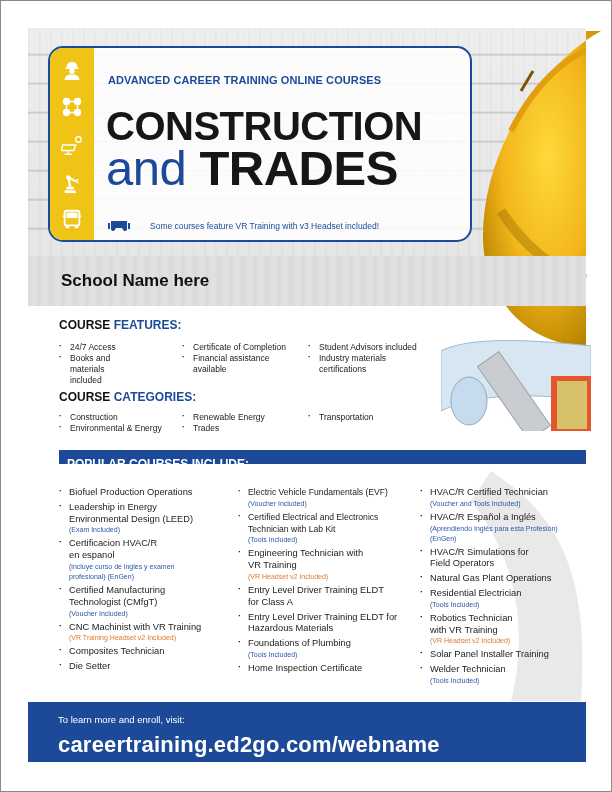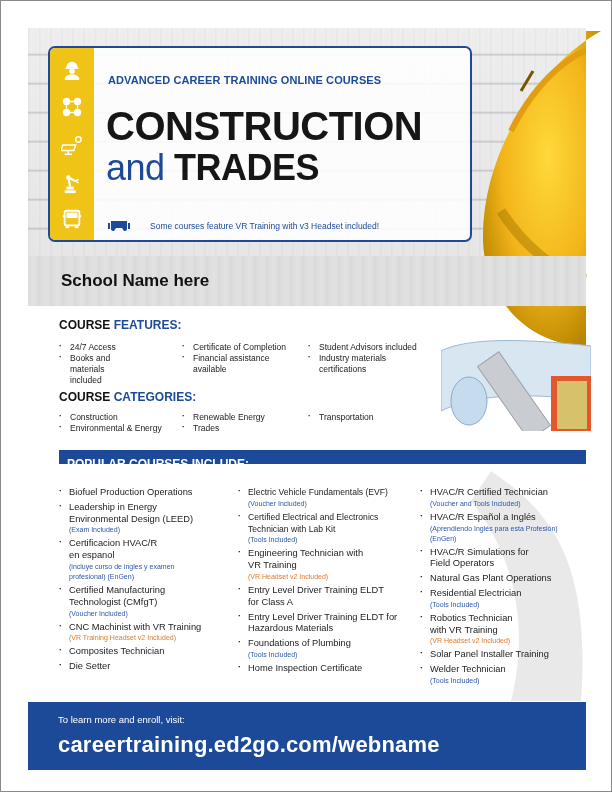--- a/index.html
+++ b/index.html
@@ -12,27 +12,27 @@
     background:
       repeating-linear-gradient(0deg, rgba(255,255,255,0) 0px, rgba(255,255,255,0) 26px, rgba(120,120,120,0.35) 27px, rgba(255,255,255,0) 29px),
       repeating-linear-gradient(90deg, rgba(200,200,200,0.25) 0px, rgba(255,255,255,0) 3px, rgba(230,230,230,0.3) 7px, rgba(255,255,255,0) 11px),
       linear-gradient(180deg, #efefef, #e6e6e6);
   }
   .band { position: absolute; left: 27px; top: 255px; width: 558px; height: 50px;
     background: repeating-linear-gradient(90deg, #dcdcdc 0px, #e2e2e2 6px, #d8d8d8 12px); }
   .school-name { position: absolute; left: 60px; top: 270px; font-size: 17px; font-weight: bold; color: #111; }
 
   
-  .card { position: absolute; left: 47px; top: 45px; width: 424px; height: 196px; border: 2px solid #1c4a99; border-radius: 7px; background: rgba(255,255,255,0.86); overflow: hidden; }
+  .card { position: absolute; left: 47px; top: 45px; width: 424px; height: 196px; border: 2px solid #1c4a99; border-radius: 15px; background: rgba(255,255,255,0.86); overflow: hidden; }
   .card-rail { position: absolute; left: 0; top: 0; width: 44px; height: 100%; background: #efc417; }
   .rail-icon { position: absolute; left: 9px; width: 26px; height: 26px; display: flex; align-items: center; justify-content: center; }
   .rail-icon svg { width: 22px; height: 22px; }
   .eyebrow { position: absolute; left: 58px; top: 26px; font-size: 11px; font-weight: bold; color: #1c4a99; letter-spacing: 0.1px; }
   .title1 { position: absolute; left: 56px; top: 56px; font-size: 40px; font-weight: bold; color: #161616; letter-spacing: -0.5px; line-height: 44px; }
-  .title2 { position: absolute; left: 56px; top: 98px; font-size: 36px; line-height: 44px; letter-spacing: -0.5px; }
+  .title2 { position: absolute; left: 56px; top: 98px; font-size: 49px; line-height: 44px; letter-spacing: -0.5px; }
   .title2 .and { color: #1c4a99; font-weight: normal; }
   .title2 .trades { color: #161616; font-weight: bold; }
   .vr-line { position: absolute; left: 58px; top: 172px; display: flex; align-items: center; gap: 20px; }
   .vr-line span { font-size: 8.5px; color: #1c4a99; }
 
   
   .hat { position: absolute; left: 470px; top: 10px; width: 200px; height: 350px; }
   .blueprints { position: absolute; left: 440px; top: 320px; width: 150px; height: 110px; }
 
   
@@ -47,21 +47,21 @@
   .pop-bar span { position: absolute; left: 8px; top: 7px; font-size: 12px; font-weight: bold; color: #fff; }
   .courses { position: absolute; font-size: 9.3px; line-height: 11.8px; color: #222; }
   .courses li { list-style: none; position: relative; padding-left: 11px; margin-bottom: 3px; }
   .courses li::before { content: "·"; position: absolute; left: 1px; top: -1px; font-weight: bold; }
   .note { display: block; font-size: 7px; line-height: 10px; }
   .note.blue { color: #2c57a8; }
   .note.orange { color: #e07a2e; }
 
   .faint-tools { position: absolute; left: 470px; top: 470px; width: 130px; height: 230px; opacity: 0.12; }
 
-  .footer { position: absolute; left: 27px; top: 701px; width: 558px; height: 68px; background: #1c4a99; }
+  .footer { position: absolute; left: 27px; top: 701px; width: 558px; height: 60px; background: #1c4a99; }
   .footer .lead { position: absolute; left: 30px; top: 12px; font-size: 9.5px; color: #fff; }
   .footer .url { position: absolute; left: 30px; top: 30px; font-size: 22px; font-weight: bold; color: #fff; letter-spacing: 0.2px; }
 </style>
 </head>
 <body>
 
 <div class="page">
 
   <div class="hero"></div>
 

